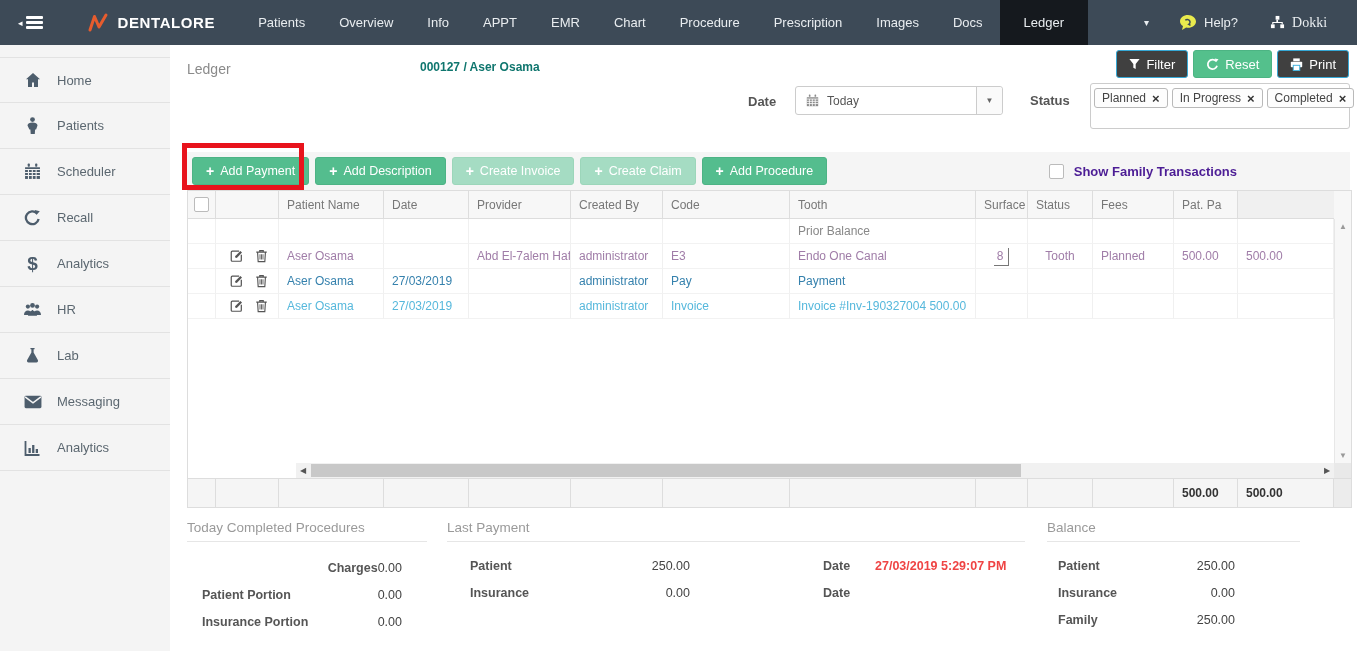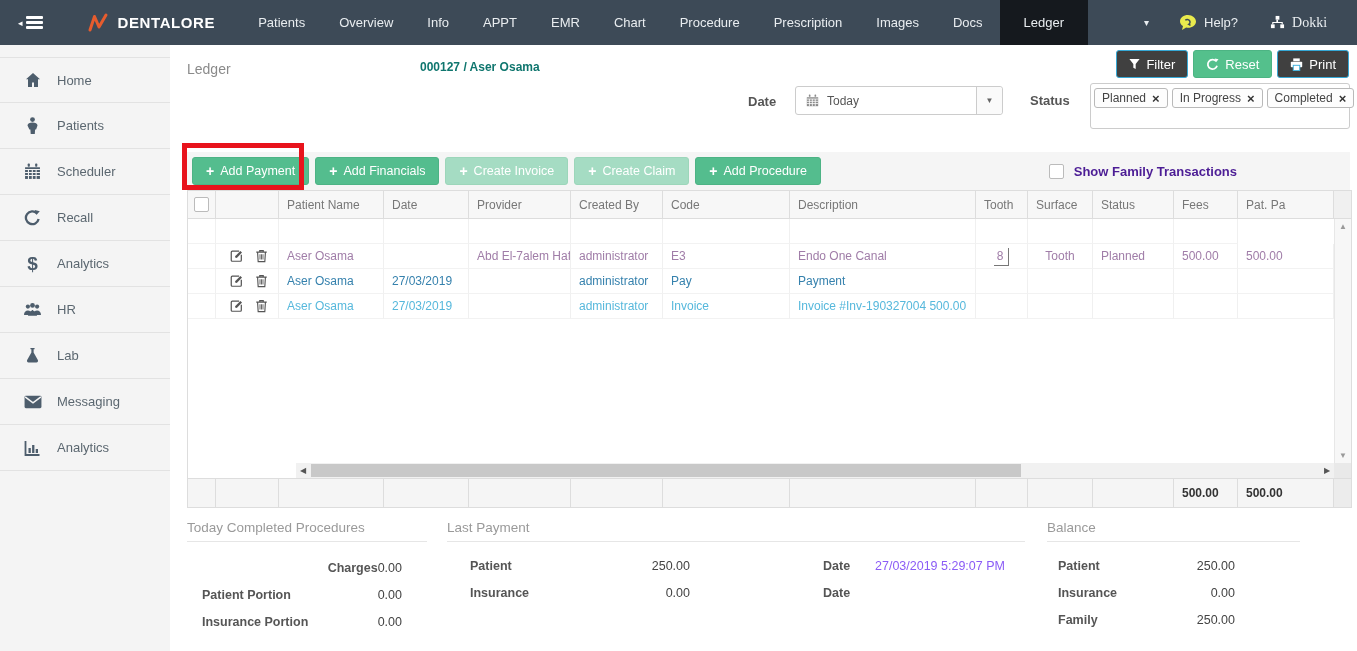--- a/index.html
+++ b/index.html
@@ -91,21 +91,21 @@
   .sec1 { left:0; width:240px; }
   .sec2 { left:260px; width:578px; }
   .sec3 { left:860px; width:253px; }
   .srow { display:flex; margin-top:14px; font-size:12.5px; height:13px; align-items:center; }
   .sec1 .srow { padding-left:15px; width:215px; }
   .sec1 .srow .lab { flex:1; font-weight:bold; color:#555; }
   .sec1 .srow .val { color:#444; }
   .sec2 .srow { display:grid; grid-template-columns:120px 100px 133px 52px 1fr; padding-left:23px; }
   .sec2 .lab, .sec2 .dlab { font-weight:bold; color:#555; }
   .sec2 .val { text-align:right; color:#444; }
-  .sec2 .dval { color:#8b5cf6; font-weight:normal; }
+  .sec2 .dval { color:#ef4444; font-weight:bold; }
   .sec3 .srow { padding-left:11px; padding-right:65px; }
   .sec3 .lab { flex:1; font-weight:bold; color:#555; }
   .sec3 .val { color:#444; }
 
   .icon-svg { display:inline-flex; }
 </style>
 </head>
 <body>
 
 <div class="app">
@@ -326,21 +326,21 @@
       </span>
     </div>
 
     <div class="toolbar">
       <div class="btn-green">
         <span class="plus">+</span>
         <span>Add Payment</span>
       </div>
       <div class="btn-green">
         <span class="plus">+</span>
-        <span>Add Financials</span>
+        <span>Add Description</span>
       </div>
       <div class="btn-green disabled">
         <span class="plus">+</span>
         <span>Create Invoice</span>
       </div>
       <div class="btn-green disabled">
         <span class="plus">+</span>
         <span>Create Claim</span>
       </div>
       <div class="btn-green">
@@ -358,39 +358,39 @@
       <div class="trow thead">
         <div class="cell c0">
             <span class="checkbox"></span>
           </div>
         <div class="cell"></div>
         <div class="cell">Patient Name</div>
         <div class="cell">Date</div>
         <div class="cell">Provider</div>
         <div class="cell">Created By</div>
         <div class="cell">Code</div>
-        <div class="cell">Description</div>
         <div class="cell">Tooth</div>
         <div class="cell">Surface</div>
         <div class="cell">Status</div>
         <div class="cell">Fees</div>
         <div class="cell">Pat. Pa</div>
         <div class="cell"></div>
       </div>
 
       <div class="tbody">
 
         <div class="trow row-prior">
           <div class="cell"></div>
           <div class="cell actions"></div>
           <div class="cell"></div>
           <div class="cell"></div>
           <div class="cell"></div>
           <div class="cell"></div>
           <div class="cell"></div>
+          <div class="cell">Prior Balance</div>
           <div class="cell center"></div>
           <div class="cell center"></div>
           <div class="cell"></div>
           <div class="cell"></div>
           <div class="cell"></div>
         </div>
 
         <div class="trow row-planned">
           <div class="cell"></div>
           <div class="cell actions">

